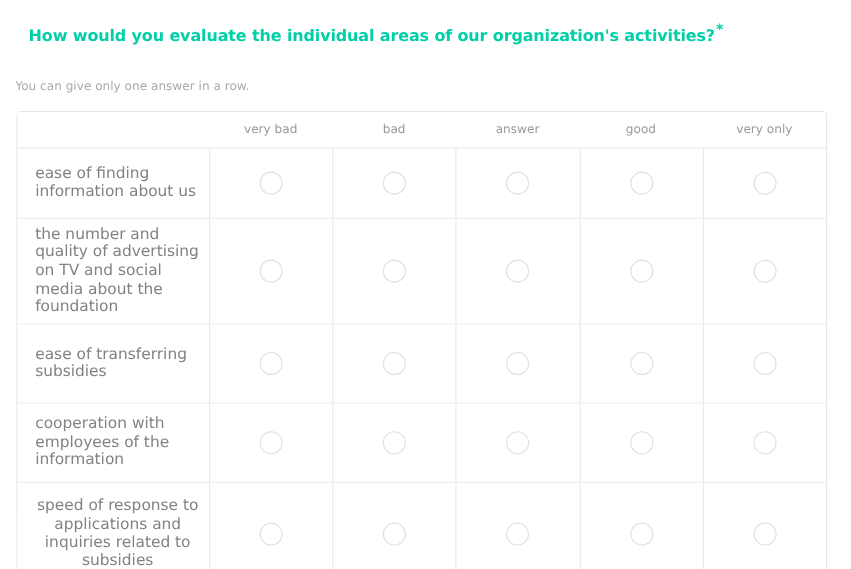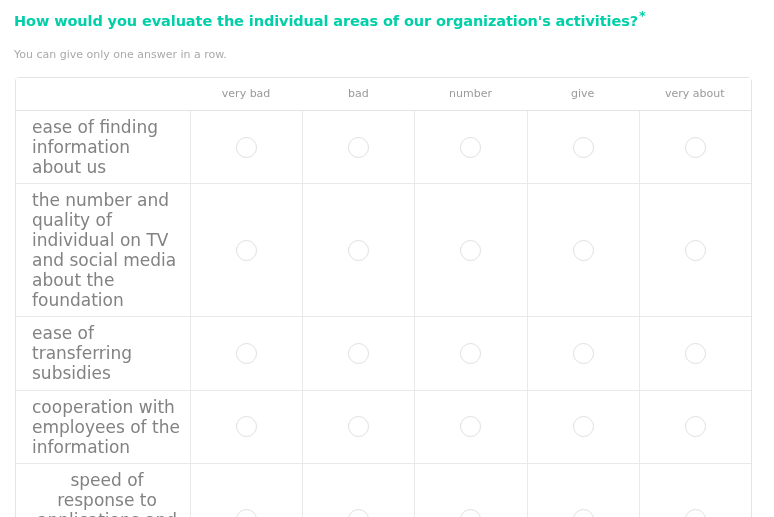--- a/index.html
+++ b/index.html
@@ -14,21 +14,21 @@
     overflow: hidden;
     font-family: "DejaVu Sans", "Liberation Sans", sans-serif;
     -webkit-font-smoothing: antialiased;
   }
 
   .survey-block {
     padding: 0;
   }
 
   .question-title {
-    margin: 0;
+    margin: 12px;
     padding: 9px 14px 0 14px;
     font-size: 14.5px;
     font-weight: bold;
     color: #00cfa8;
     letter-spacing: -0.1px;
     line-height: 1.3;
     white-space: nowrap;
   }
   .required-star {
     color: #00cfa8;
@@ -80,21 +80,21 @@
 
   tbody td {
     padding: 0;
     border-bottom: 1px solid #e9e9e9;
     background: #ffffff;
     vertical-align: middle;
   }
   tbody tr:last-child td { border-bottom: none; }
 
   tbody td.row-label {
-    font-size: 17px;
+    font-size: 14px;
     color: #828282;
     line-height: 1.18;
     padding: 6px 8px 6px 16px;
     text-align: left;
     border-right: none;
   }
 
   tbody td.opt-cell {
     text-align: center;
     border-left: 1px solid #e9e9e9;
@@ -134,38 +134,38 @@
           <col class="opt-col">
           <col class="opt-col">
           <col class="opt-col">
           <col class="opt-col">
       </colgroup>
       <thead>
         <tr>
           <th class="corner"></th>
           <th>very bad</th>
           <th>bad</th>
-          <th>number</th>
-          <th>give</th>
-          <th>very about</th>
+          <th>answer</th>
+          <th>good</th>
+          <th>very only</th>
         </tr>
       </thead>
       <tbody>
 
         <tr class="r0">
           <td class="row-label">ease of finding information about us</td>
           <td class="opt-cell"><span class="radio-dot"></span></td>
           <td class="opt-cell"><span class="radio-dot"></span></td>
           <td class="opt-cell"><span class="radio-dot"></span></td>
           <td class="opt-cell"><span class="radio-dot"></span></td>
           <td class="opt-cell"><span class="radio-dot"></span></td>
         </tr>
 
         <tr class="r1">
-          <td class="row-label">the number and quality of individual on TV and social media about the foundation</td>
+          <td class="row-label">the number and quality of advertising on TV and social media about the foundation</td>
           <td class="opt-cell"><span class="radio-dot"></span></td>
           <td class="opt-cell"><span class="radio-dot"></span></td>
           <td class="opt-cell"><span class="radio-dot"></span></td>
           <td class="opt-cell"><span class="radio-dot"></span></td>
           <td class="opt-cell"><span class="radio-dot"></span></td>
         </tr>
 
         <tr class="r2">
           <td class="row-label">ease of transferring subsidies</td>
           <td class="opt-cell"><span class="radio-dot"></span></td>

